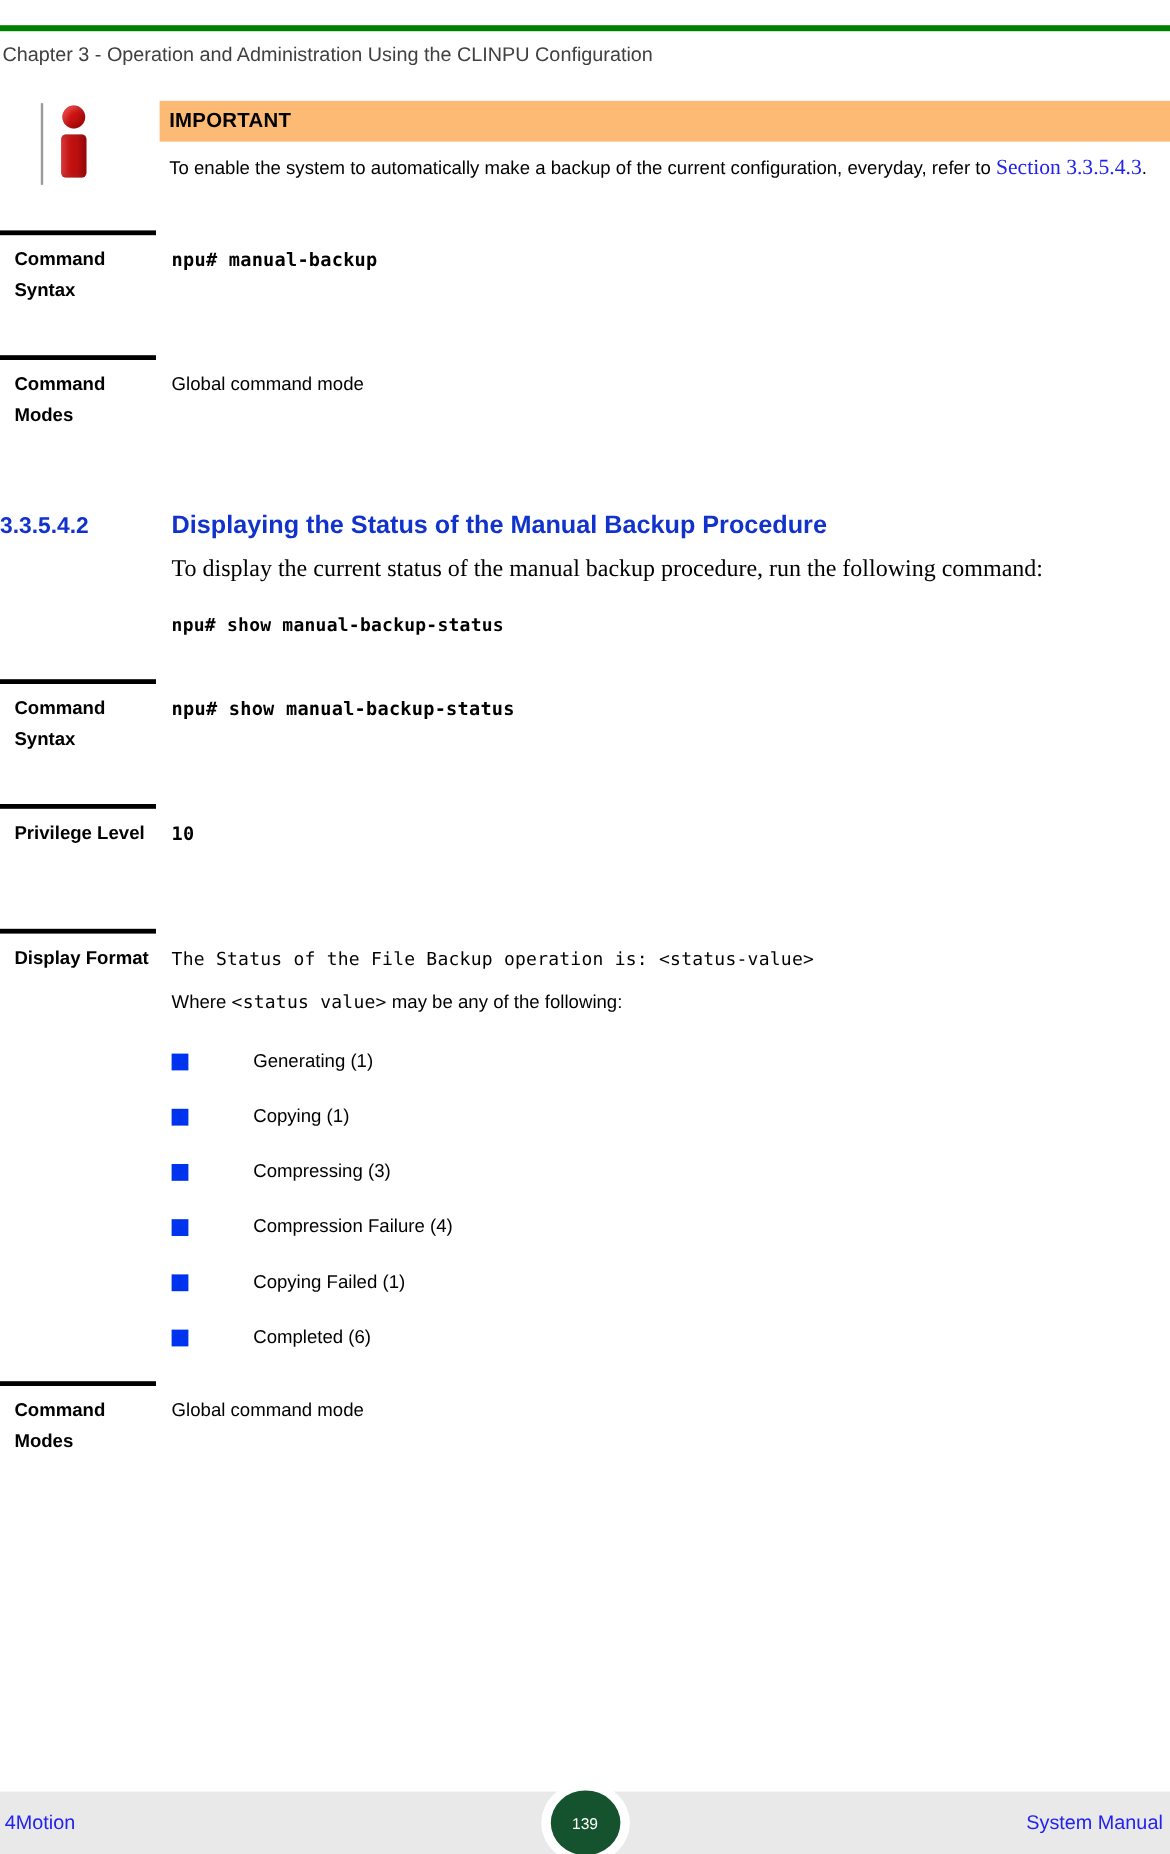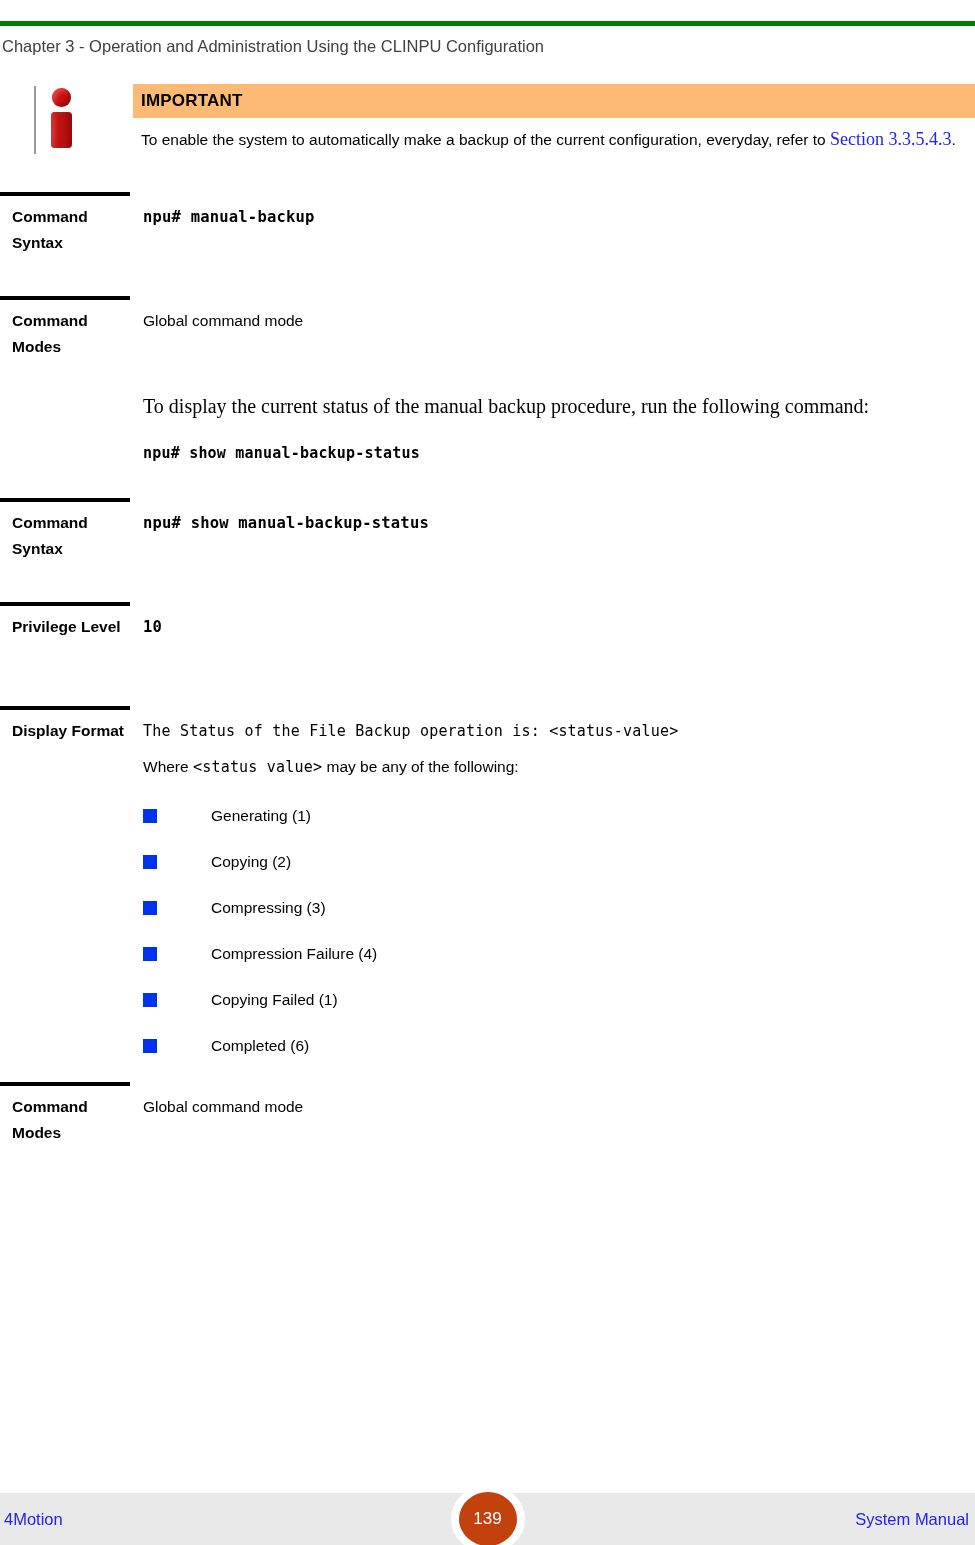--- a/index.html
+++ b/index.html
@@ -253,26 +253,26 @@
     background: #ffffff;
     border-radius: 50%;
     display: flex;
     align-items: center;
     justify-content: center;
   }
   .page-badge {
     width: 58px;
     height: 54px;
     border-radius: 50%;
-    background: #c2410c;
+    background: #14532d;
     color: #ffffff;
     display: flex;
     align-items: center;
     justify-content: center;
-    font-size: 17px;
+    font-size: 13px;
   }
 </style>
 </head>
 <body>
 
 <div class="page-header">
   <div class="hdr-left">Chapter 3 - Operation and Administration Using the CLI</div>
   <div class="hdr-right">NPU Configuration</div>
 </div>
 <div class="header-rule"></div>
@@ -302,20 +302,24 @@
     <div class="label">Command Syntax</div>
     <div class="value mono-bold">npu# manual-backup</div>
   </div>
 
   <div class="cmd-row">
     <div class="rule"></div>
     <div class="label">Command Modes</div>
     <div class="value">Global command mode</div>
   </div>
 
+  <div class="section-head">
+    <div class="section-num">3.3.5.4.2</div>
+    <div class="section-title">Displaying the Status of the Manual Backup Procedure</div>
+  </div>
   <div class="body-para">To display the current status of the manual backup procedure, run the following command:</div>
   <div class="body-cmd mono-bold">npu# show manual-backup-status</div>
 
   <div class="cmd-row" style="margin-top:36px;">
     <div class="rule"></div>
     <div class="label">Command Syntax</div>
     <div class="value mono-bold">npu# show manual-backup-status</div>
   </div>
 
   <div class="cmd-row">
@@ -332,21 +336,21 @@
       <div style="margin-top:10px;">
         <span>Where </span><span class="mono-plain">&lt;status value&gt;</span><span> may be any of the following:</span>
       </div>
       <ul class="status-list">
         <li>
           <span class="bullet"></span>
           <span class="status-label">Generating (1)</span>
         </li>
         <li>
           <span class="bullet"></span>
-          <span class="status-label">Copying (2)</span>
+          <span class="status-label">Copying (1)</span>
         </li>
         <li>
           <span class="bullet"></span>
           <span class="status-label">Compressing (3)</span>
         </li>
         <li>
           <span class="bullet"></span>
           <span class="status-label">Compression Failure (4)</span>
         </li>
         <li>

